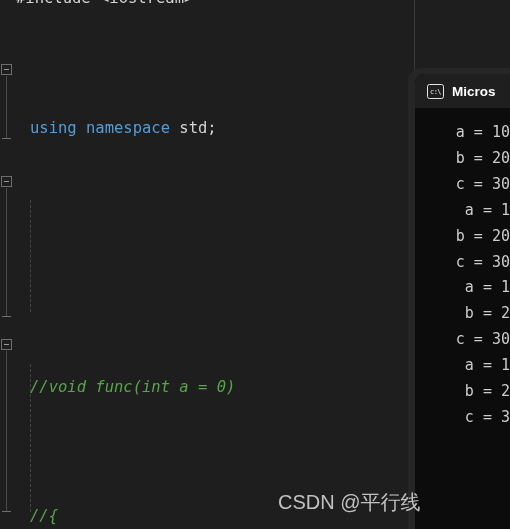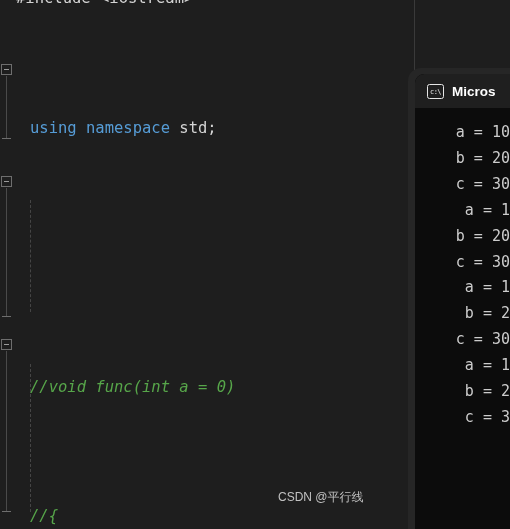--- a/index.html
+++ b/index.html
@@ -89,21 +89,21 @@
   }
   .cline{
     font-family:"DejaVu Sans Mono","Liberation Mono",monospace;
     font-size:15px;line-height:25.9px;color:#cccccc;white-space:pre;text-align:right;
   }
   .cline.blank{color:transparent;}
   
   #watermark{
     position:absolute;left:278px;top:489px;
     font-family:"Liberation Sans","DejaVu Sans",sans-serif;
-    font-size:12px;color:#cfcfcf;white-space:nowrap;opacity:.92;
+    font-size:20px;color:#cfcfcf;white-space:nowrap;opacity:.92;
   }
   
   #topclip{
     position:absolute;left:16px;top:-14px;font-size:15.5px;
     line-height:25.9px;color:#d4d4d4;white-space:pre;
   }
 </style>
 </head>
 <body>
 

